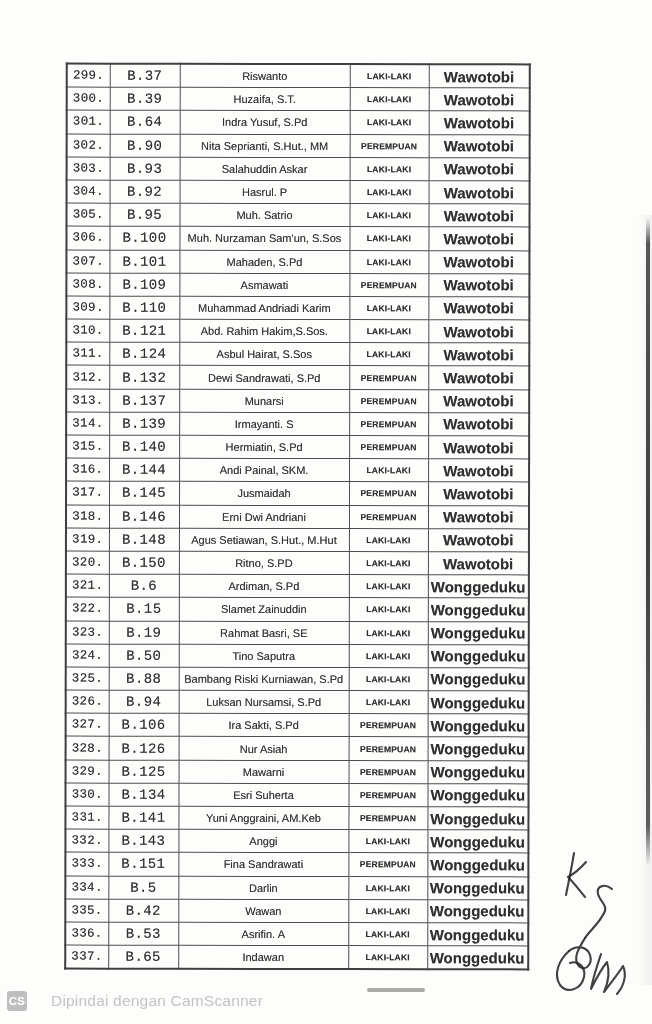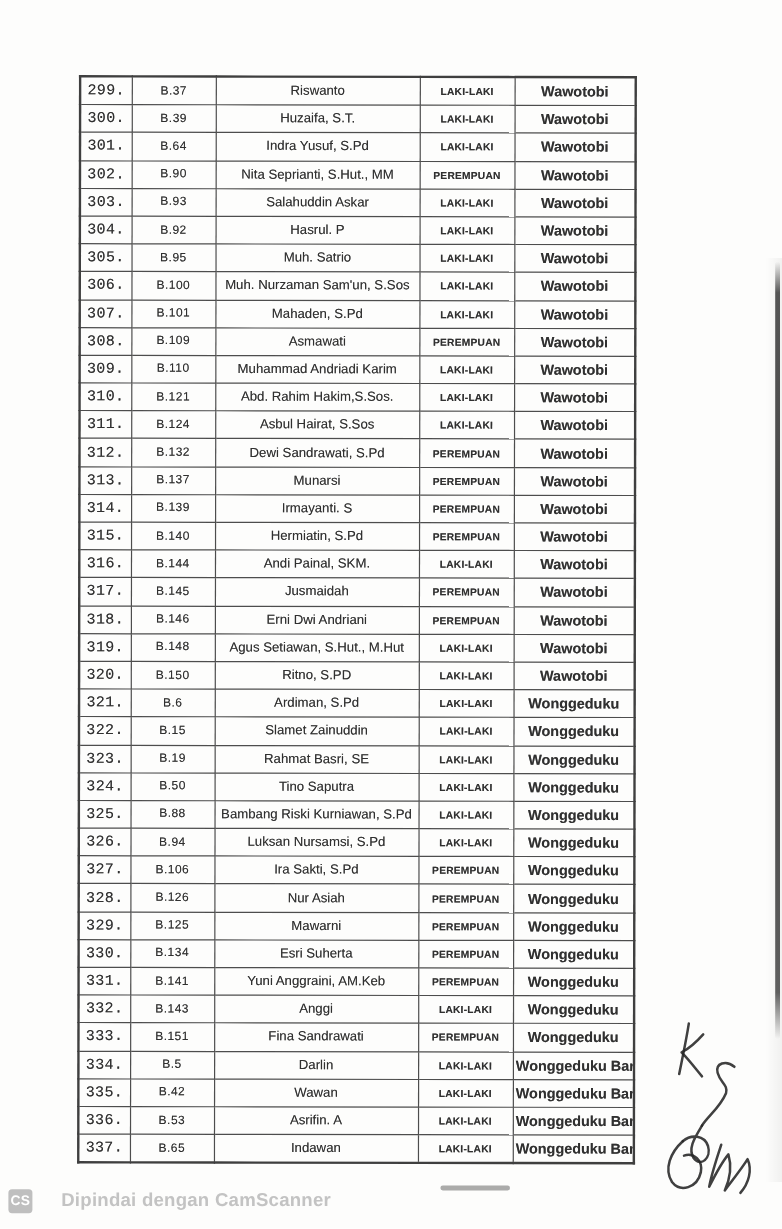--- a/index.html
+++ b/index.html
@@ -37,36 +37,36 @@
     overflow: hidden;
     white-space: nowrap;
   }
   .doc-table { border: 2px solid #3f3f3f; }
   .col-no {
     font-family: Liberation Mono, monospace;
     font-size: 12.5px;
     letter-spacing: 0.3px;
   }
   .col-code {
-    font-family: Liberation Sans, sans-serif;
-    font-size: 10px;
+    font-family: Liberation Mono, monospace;
+    font-size: 14px;
     letter-spacing: 0.4px;
   }
   .col-name {
     font-size: 11px;
     font-weight: 400;
     margin-top: 12px;
   }
   .col-gender {
     font-size: 8.5px;
     font-weight: 700;
     letter-spacing: 0.2px;
   }
   .col-location {
-    font-size: 12px;
+    font-size: 15px;
     font-weight: 700;
     border-radius: 11px;
   }
 
   
   .page-edge-shadow {
     position: absolute;
     right: 0;
     top: 215px;
     width: 14px;
@@ -131,21 +131,21 @@
     font-size: 11.5px;
     font-weight: 700;
     display: flex;
     align-items: center;
     justify-content: center;
     letter-spacing: 0.3px;
   }
   .cs-text {
     color: #c3c3c3;
     font-size: 15.5px;
-    font-weight: 700;
+    font-weight: 400;
     letter-spacing: 0.2px;
   }
 </style>
 </head>
 <body>
 
 <div class="page">
 
   <table class="doc-table">
     <colgroup>

